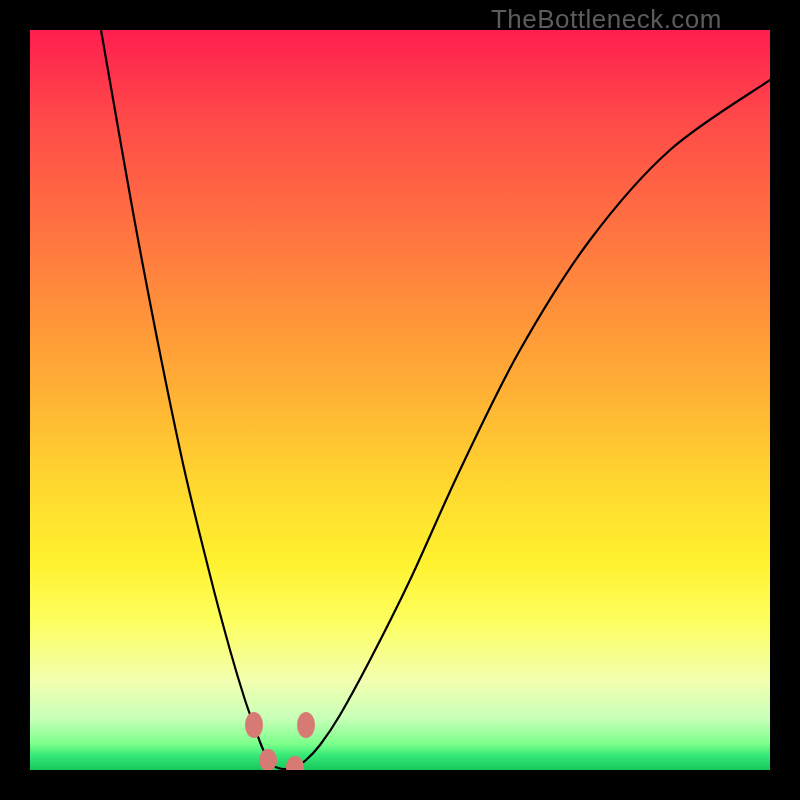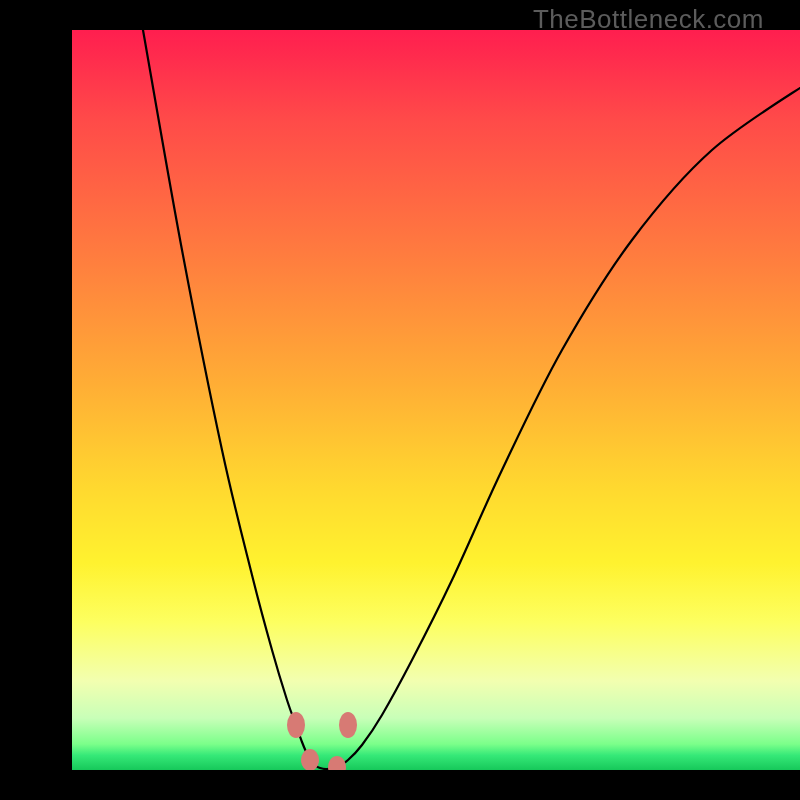--- a/index.html
+++ b/index.html
@@ -9,21 +9,20 @@
     height: 800px;
     background: #000;
     overflow: hidden;
     font-family: Arial, Helvetica, sans-serif;
   }
   .frame {
     position: relative;
     width: 732px;
     height: 800px;
     background: #000;
-    margin-left: 42px;
   }
   .watermark {
     position: absolute;
     top: 4px;
     right: 10px;
     color: #5c5c5c;
     font-size: 26px;
     font-weight: 500;
     letter-spacing: 0.5px;
     z-index: 10;

